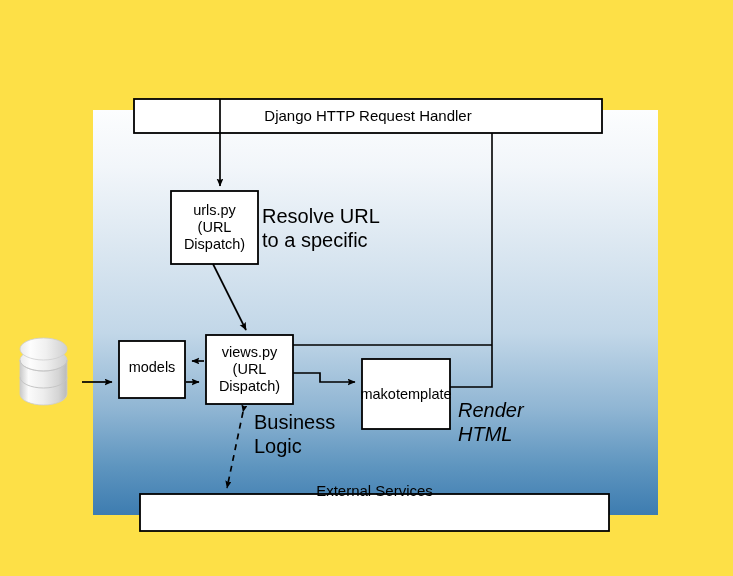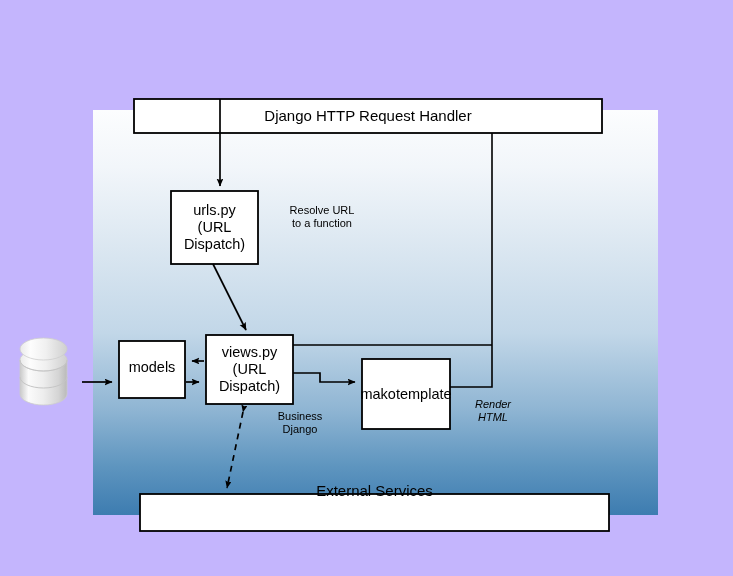--- a/index.html
+++ b/index.html
@@ -8,21 +8,21 @@
     padding: 0;
     background: #000000;
   }
   body {
     font-family: "Liberation Sans", sans-serif;
   }
   #canvas {
     position: relative;
     width: 733px;
     height: 576px;
-    background: #c4b5fd;
+    background: #fde047;
     overflow: hidden;
   }
   #diagram-svg {
     position: absolute;
     left: 0;
     top: 0;
   }
   .node-label {
     position: absolute;
     display: flex;
@@ -35,23 +35,23 @@
     font-family: "Liberation Sans", sans-serif;
   }
   .box-label {
     font-size: 14.5px;
   }
   .bar-label {
     font-size: 15px;
   }
   .annot {
     position: absolute;
-    text-align: center;
+    text-align: left;
     color: #000000;
-    font-size: 11px;
+    font-size: 20px;
     line-height: 1.22;
     font-family: "Liberation Sans", sans-serif;
   }
 </style>
 </head>
 <body>
 
 <div id="canvas">
 
   <svg id="diagram-svg" width="733" height="576" viewBox="0 0 733 576">
@@ -176,26 +176,26 @@
 
   <div class="node-label box-label" style="left:362px; top:359px; width:88px; height:70px; flex-direction:row;">
     <span>mako</span>
     <span>template</span>
   </div>
 
   <div class="node-label bar-label" style="left:140px; top:472px; width:469px; height:37px;">External Services</div>
 
   <div class="annot" style="left:262px; top:204px; width:120px;">
     <div>Resolve URL</div>
-    <div>to a function</div>
+    <div>to a specific</div>
   </div>
 
   <div class="annot" style="left:254px; top:410px; width:92px;">
     <div>Business</div>
-    <div>Django</div>
+    <div>Logic</div>
   </div>
 
   <div class="annot" style="left:458px; top:398px; width:70px;font-style:italic;">
     <div>Render</div>
     <div>HTML</div>
   </div>
 
 </div>
 
 </body></html>

